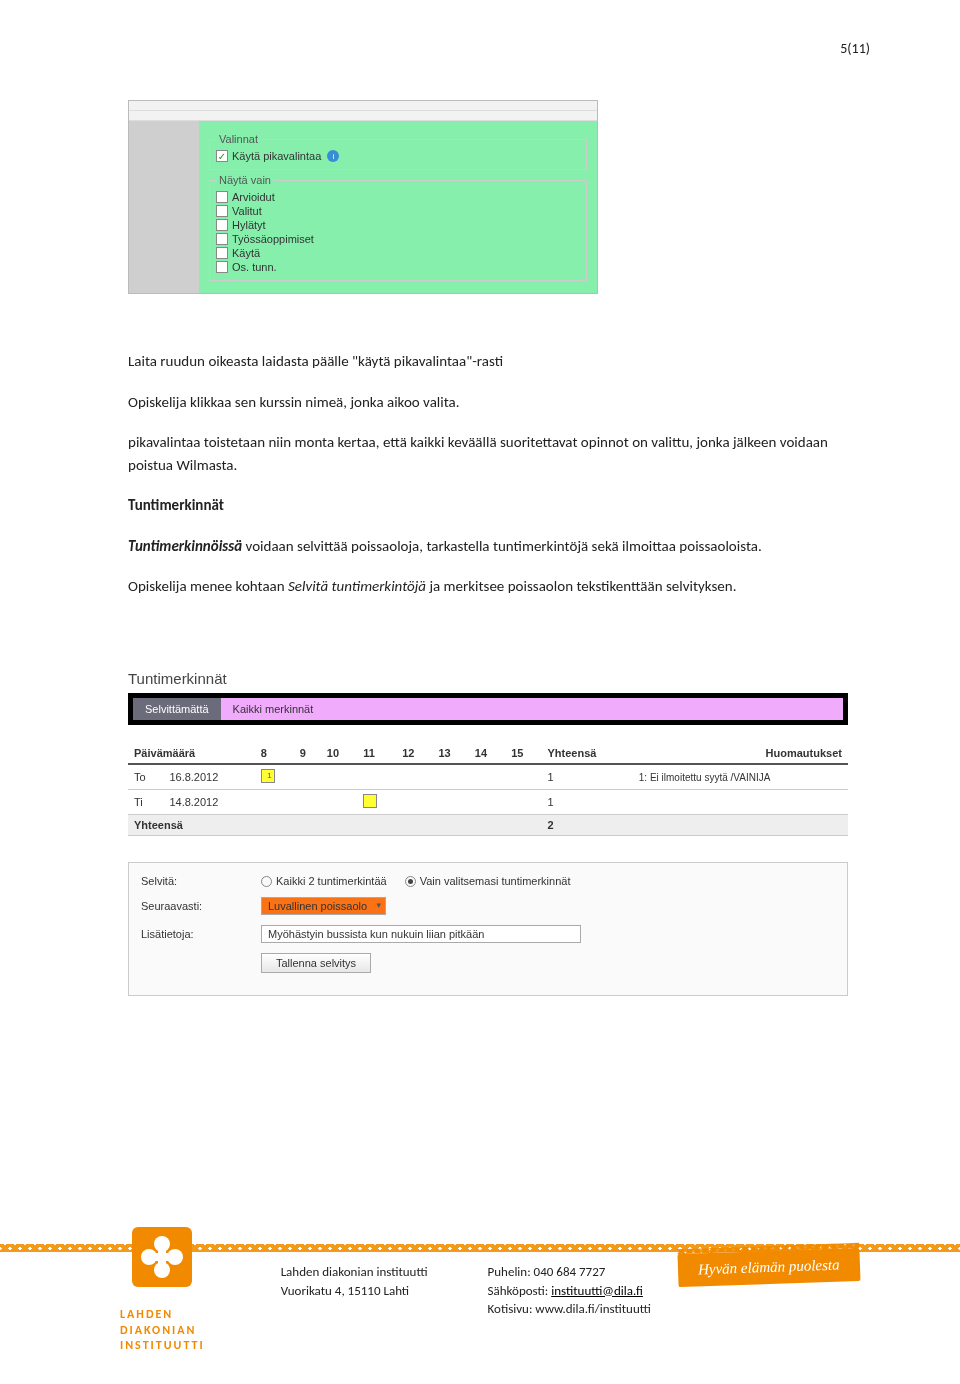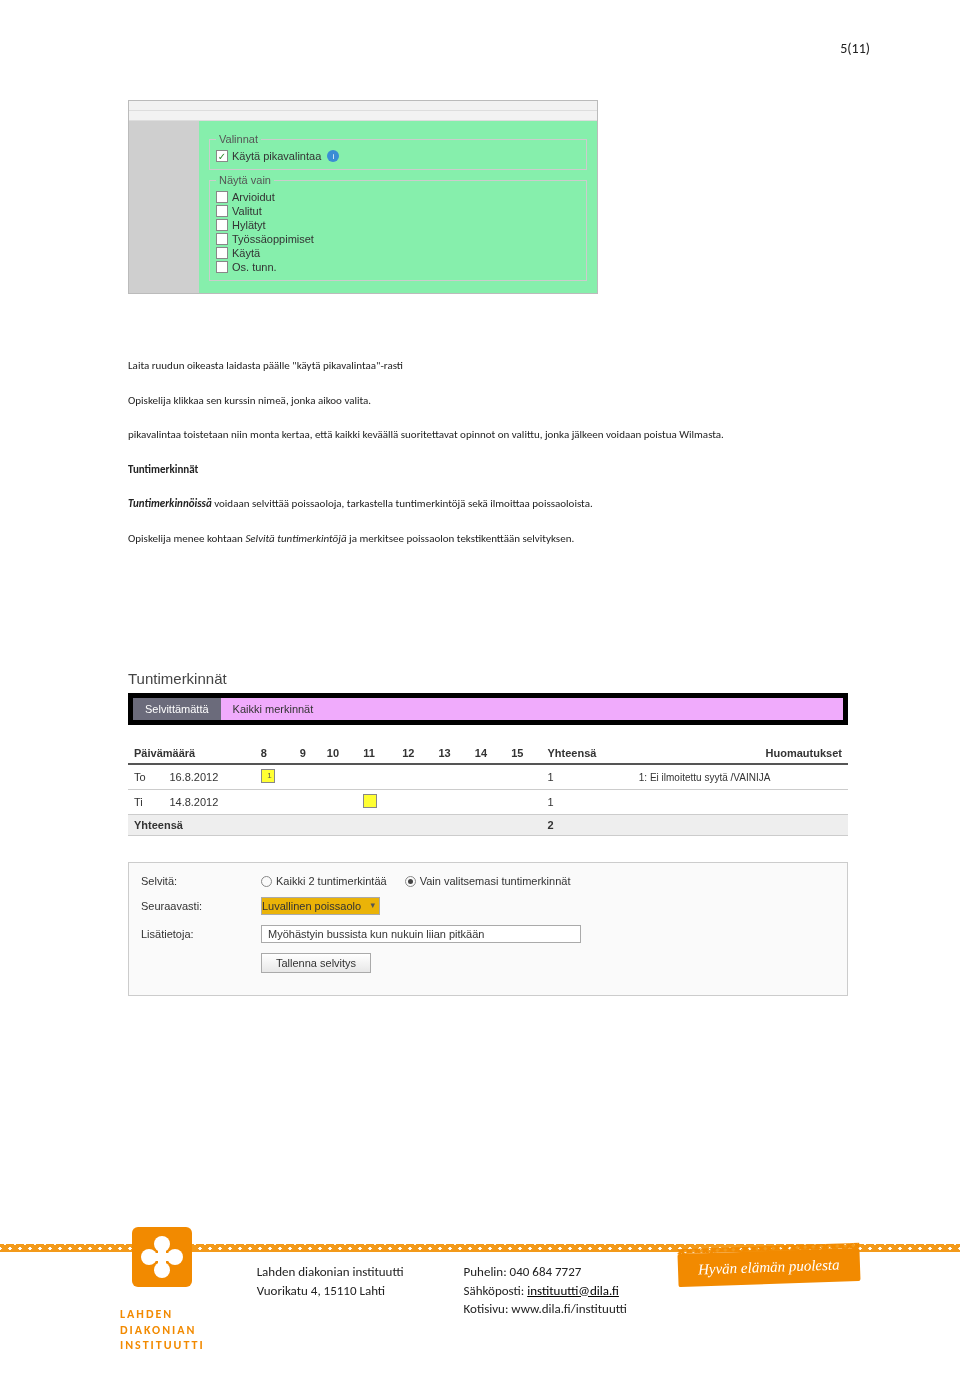--- a/index.html
+++ b/index.html
@@ -58,24 +58,24 @@
     padding: 0 3px;
   }
   .chk-row { display: flex; align-items: center; gap: 4px; padding: 1px 0; }
   .chk { width: 12px; height: 12px; border: 1px solid #888; background: #fff; display: inline-flex; align-items: center; justify-content: center; font-size: 10px; color: #2a8a2a; }
   .chk.on::after { content: "✓"; }
   .info-icon { width: 12px; height: 12px; border-radius: 50%; background: #3a8dd4; color:#fff; font-size:8px; display:inline-flex; align-items:center; justify-content:center; margin-left:2px; }
 
   
   .doc-body {
     position: absolute;
-    top: 358px;
+    top: 350px;
     left: 128px;
     width: 720px;
-    font-size: 11px;
+    font-size: 15px;
     line-height: 1.5;
   }
   .doc-body p { margin-bottom: 18px; }
   .doc-body .bold { font-weight: bold; }
   .doc-body .italic { font-style: italic; }
 
   
   .tm-shot {
     position: absolute;
     top: 670px;
@@ -95,21 +95,21 @@
   .tm-table .num { text-align: right; }
   .tm-table tr.yht td { background: #eee; font-weight: bold; }
   .cell-box { width: 14px; height: 14px; border: 1px solid #888; background: #fff; display:inline-block; position:relative; }
   .cell-box.hl { background: #ffff33; }
   .cell-box.num::after { content:"1"; font-size:8px; position:absolute; top:1px; right:2px; color:#555; }
   .tm-form { border: 1px solid #ccc; background: #fafafa; padding: 12px; margin-top: 26px; font-size: 11px; }
   .tm-form-row { display: flex; align-items: center; margin-bottom: 10px; }
   .tm-form-row .lbl { width: 120px; }
   .tm-radio { width:11px; height:11px; border:1px solid #888; border-radius:50%; display:inline-flex; align-items:center; justify-content:center; margin-right:4px; }
   .tm-radio.on::after { content:""; width:5px; height:5px; background:#444; border-radius:50%; }
-  .tm-select { border:1px solid #aaa; background:#eab308; padding:2px 18px 2px 0; font-size:11px; position:relative; }
+  .tm-select { border:1px solid #aaa; background:#f97316; padding:2px 18px 2px 6px; font-size:11px; position:relative; }
   .tm-select::after { content:"▾"; position:absolute; right:4px; top:2px; font-size:9px; color:#555; }
   .tm-input { border:1px solid #aaa; background:#fff; padding:2px 6px; font-size:11px; width:320px; }
   .tm-btn { border:1px solid #aaa; background: linear-gradient(#fff,#e7e7e7); padding:3px 14px; font-size:11px; }
 
   
   .zigzag {
     position: absolute;
     bottom: 132px;
     left: 0;
     width: 100%;
@@ -151,21 +151,21 @@
     display:flex; align-items:center; gap:20px; margin-left: 120px; flex-direction: column;
   }
   .logo-mark {
     width: 60px; height: 60px;
     background: #f28a00;
     border-radius: 6px;
     position: relative;
   }
   .logo-mark svg { position:absolute; top:0; left:0; }
   .logo-text { color:#f28a00; font-weight:bold; font-size:12px; letter-spacing:2px; line-height:1.3; }
-  .footer-cols { display:flex; gap:60px; margin-left: 52px; font-size:13px; line-height:1.4; }
+  .footer-cols { display:flex; gap:60px; margin-left: 76px; font-size:13px; line-height:1.4; }
   .footer-cols a { color:#000000; text-decoration: underline; }
 </style>
 </head>
 <body>
 
 <div class="page-num">5(11)</div>
 
 <div class="top-shot">
   <div class="bar"></div>
   <div class="bar"></div>

